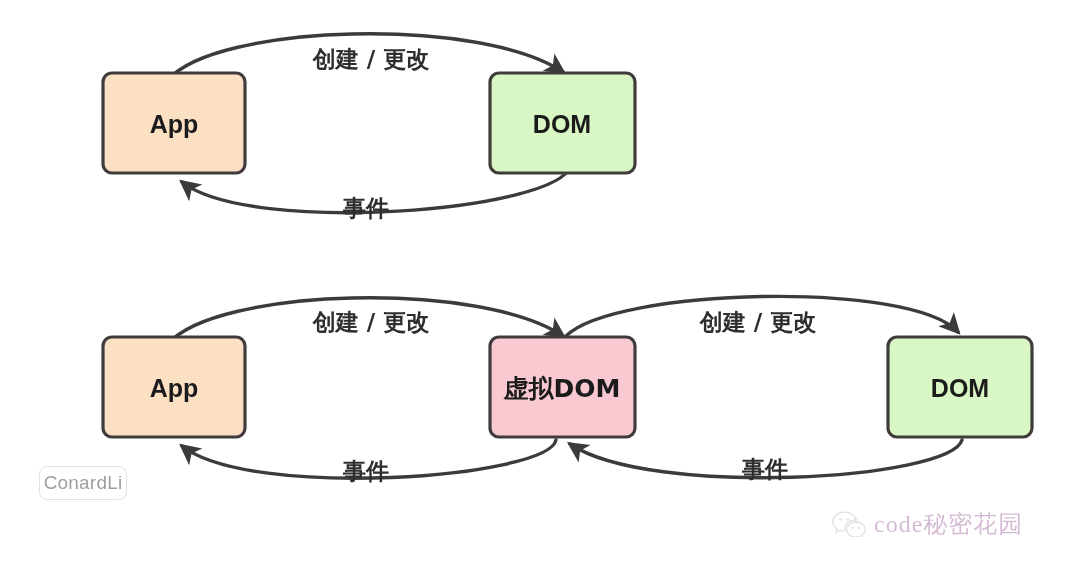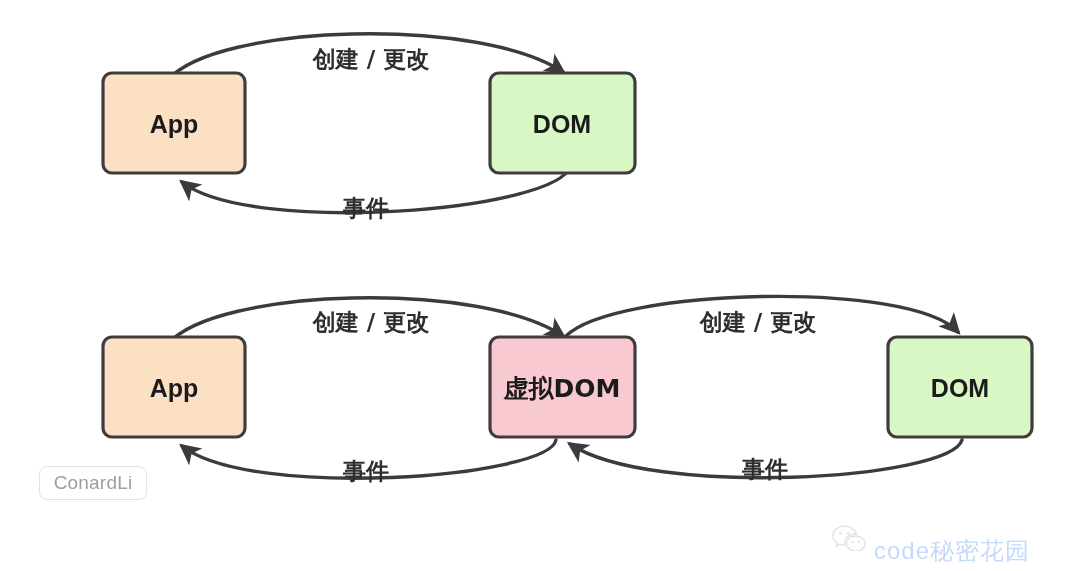--- a/index.html
+++ b/index.html
@@ -58,21 +58,21 @@
     font-weight: 700;
     fill: #2e2e2e;
     text-anchor: middle;
     dominant-baseline: central;
   }
   
   .wm-chip {
     position: absolute;
     left: 39px;
     top: 466px;
-    width: 108px;
+    width: 88px;
     height: 34px;
     box-sizing: border-box;
     border: 1.5px solid #e2e2e2;
     border-radius: 8px;
     background: #ffffff;
     color: #9e9e9e;
     font-family: "Liberation Sans", "DejaVu Sans", sans-serif;
     font-size: 19px;
     line-height: 31px;
     text-align: center;
@@ -82,26 +82,25 @@
   .wm-wechat {
     position: absolute;
     left: 832px;
     top: 508px;
     display: flex;
     align-items: center;
     gap: 8px;
     opacity: 0.30;
   }
   .wm-wechat .wm-text {
-    font-family: Liberation Sans, sans-serif;
+    font-family: Liberation Serif, serif;
     font-size: 24px;
-    color: #3b82f6;
+    color: #701a75;
     letter-spacing: 1px;
     white-space: nowrap;
-    margin-top: 27px;
   }
   .wm-wechat svg { display: block; }
 </style>
 </head>
 <body>
 
 <div id="stage">
 
   <svg id="diagram" viewBox="0 0 1080 571">
     <defs>

